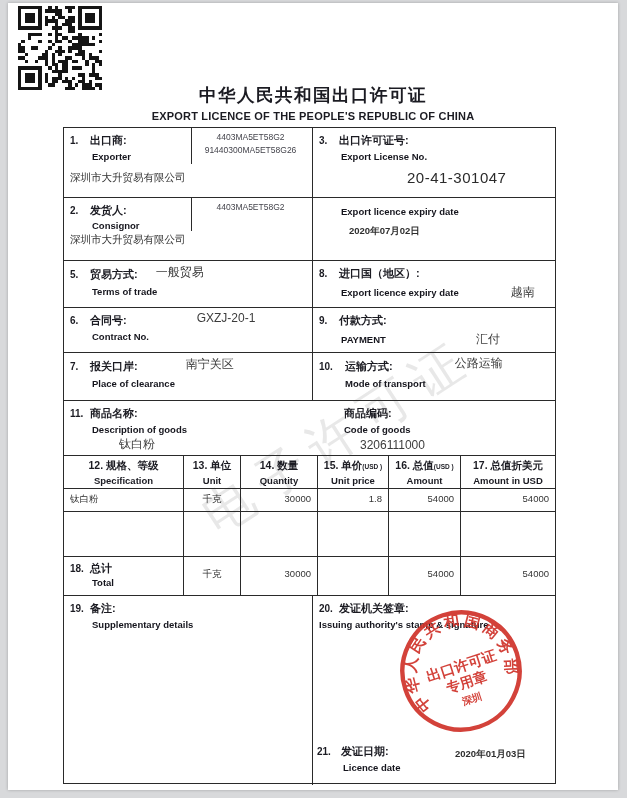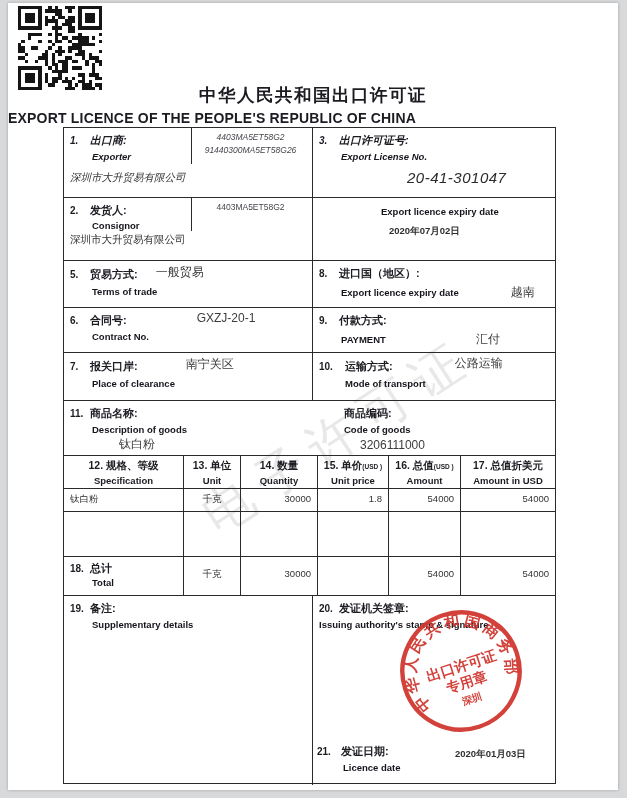--- a/index.html
+++ b/index.html
@@ -7,21 +7,21 @@
           font-family:"Liberation Sans","DejaVu Sans",sans-serif;color:#1b1b22;}
   .page{position:absolute;top:3px;left:8px;right:9px;bottom:8px;background:#ffffff;
         box-shadow:0 0 3px rgba(0,0,0,.25);}
   .rel{position:relative;}
   .b{font-weight:bold;}
   
   .qr{position:absolute;left:10px;top:3px;width:84px;height:84px;}
   .qr svg{width:100%;height:100%;}
   .title{position:absolute;left:0;right:0;top:80px;text-align:center;font-size:17.5px;
          font-weight:bold;letter-spacing:1.5px;}
-  .subtitle{position:absolute;left:0;right:0;top:107px;text-align:left;font-size:14px;
+  .subtitle{position:absolute;left:0;right:0;top:107px;text-align:center;font-size:11px;
             font-weight:bold;letter-spacing:.2px;}
   .watermark{position:absolute;left:150px;top:400px;width:360px;text-align:center;
              font-size:50px;letter-spacing:12px;color:rgba(150,150,150,.22);
              transform:rotate(-33deg);pointer-events:none;white-space:nowrap;}
   
   .doc-table{position:absolute;left:55px;top:124px;width:493px;height:657px;
              border:1px solid #2a2a2a;box-sizing:border-box;font-size:10px;}
   .row{display:flex;box-sizing:border-box;border-bottom:1px solid #2a2a2a;}
   .row:last-child{border-bottom:none;}
   .cell{box-sizing:border-box;position:relative;padding:5px 6px;}
@@ -358,39 +358,39 @@
           <rect x="6" y="24" width="1" height="1"></rect>
         </svg>
     </div>
 
     <div class="title">中华人民共和国出口许可证</div>
     <div class="subtitle">EXPORT LICENCE OF THE PEOPLE'S REPUBLIC OF CHINA</div>
     <div class="watermark">电子许可证</div>
 
     <div class="doc-table">
 
-      <div class="row" style="height:70px;font-style:italic;">
+      <div class="row" style="height:70px;">
         <div class="cell half-l">
           <div><span class="no">1.</span><span class="cn">出口商:</span></div>
           <div class="en">Exporter</div>
           <div class="company">深圳市大升贸易有限公司</div>
           <div class="vdiv" style="left:127px;height:36px;"></div>
           <div class="codes">
             <div>4403MA5ET58G2</div>
             <div>91440300MA5ET58G26</div>
           </div>
         </div>
         <div class="cell half-r">
           <div><span class="no">3.</span><span class="cn">出口许可证号:</span></div>
           <div class="en">Export License No.</div>
           <div class="licno">20-41-301047</div>
         </div>
       </div>
 
-      <div class="row" style="height:63px;gap:40px;">
+      <div class="row" style="height:63px;">
         <div class="cell half-l">
           <div><span class="no">2.</span><span class="cn">发货人:</span></div>
           <div class="en" style="margin-top:2px;">Consignor</div>
           <div class="company" style="margin-top:2px;">深圳市大升贸易有限公司</div>
           <div class="vdiv" style="left:127px;height:33px;"></div>
           <div class="codes">
             <div>4403MA5ET58G2</div>
           </div>
         </div>
         <div class="cell half-r">

